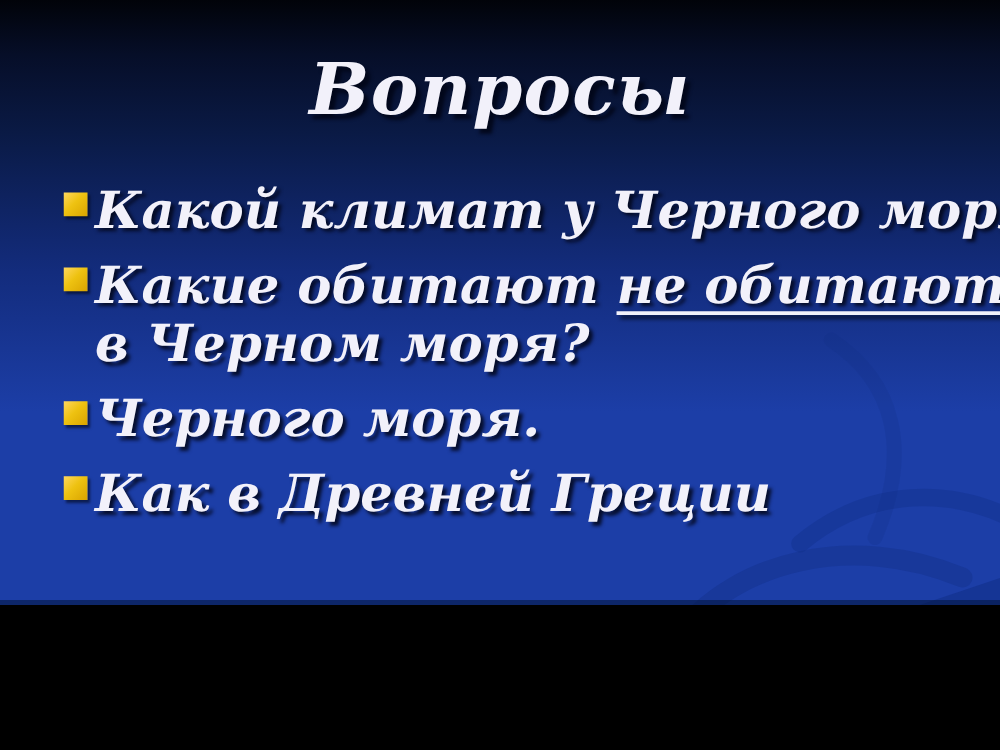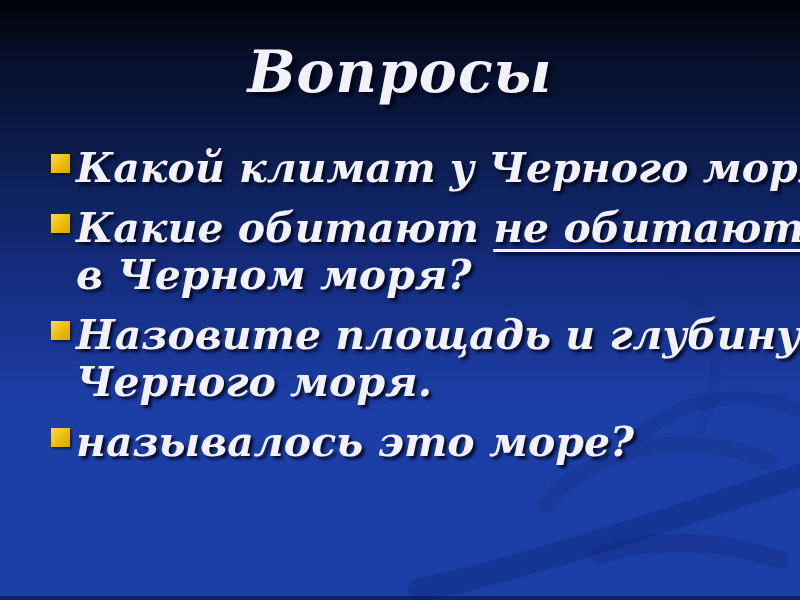--- a/index.html
+++ b/index.html
@@ -14,21 +14,21 @@
   }
   * { margin: 0; padding: 0; box-sizing: border-box; }
   html, body { width: 800px; height: 600px; overflow: hidden; }
   body {
     font-family: "DejaVu Serif", "Liberation Serif", serif;
     background: #000;
   }
   .slide {
     position: relative;
     width: 800px;
-    height: 600px;
+    height: 484px;
     overflow: hidden;
     background: linear-gradient(to bottom,
       var(--bg-top) 0%,
       #060e28 9%,
       var(--bg-upper) 22%,
       var(--bg-mid) 45%,
       var(--bg-bottom) 68%,
       var(--bg-bottom) 100%);
   }
   .swirls {
@@ -118,26 +118,25 @@
       <li class="bullet-item">
         <span class="marker"></span>
         <div class="bullet-text">
           <div class="line"><span>Какие обитают </span><span class="u">не обитают</span></div>
           <div class="line"><span>в Черном моря?</span></div>
         </div>
       </li>
       <li class="bullet-item">
         <span class="marker"></span>
         <div class="bullet-text">
-          <div class="line"><span>Назовите площадь и глубину</span></div>
           <div class="line"><span>Черного моря.</span></div>
         </div>
       </li>
       <li class="bullet-item">
         <span class="marker"></span>
         <div class="bullet-text">
-          <div class="line"><span>называлось это море?</span></div>
+          <div class="line"><span>Как в Древней Греции</span></div>
         </div>
       </li>
     </ul>
 
   <div class="bottom-edge"></div>
 </div>
 
 </body></html>

